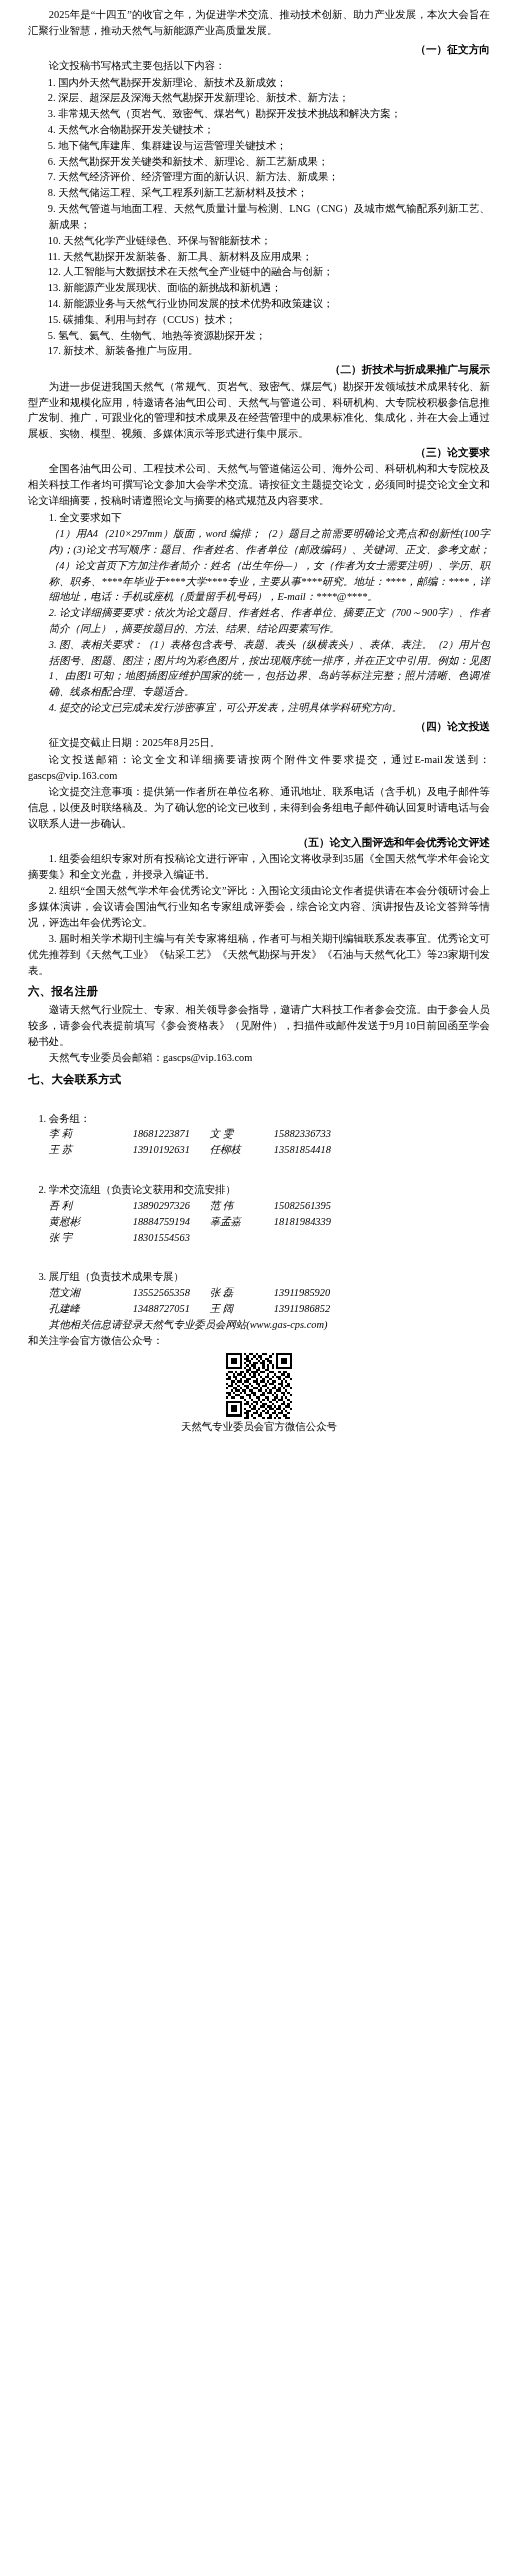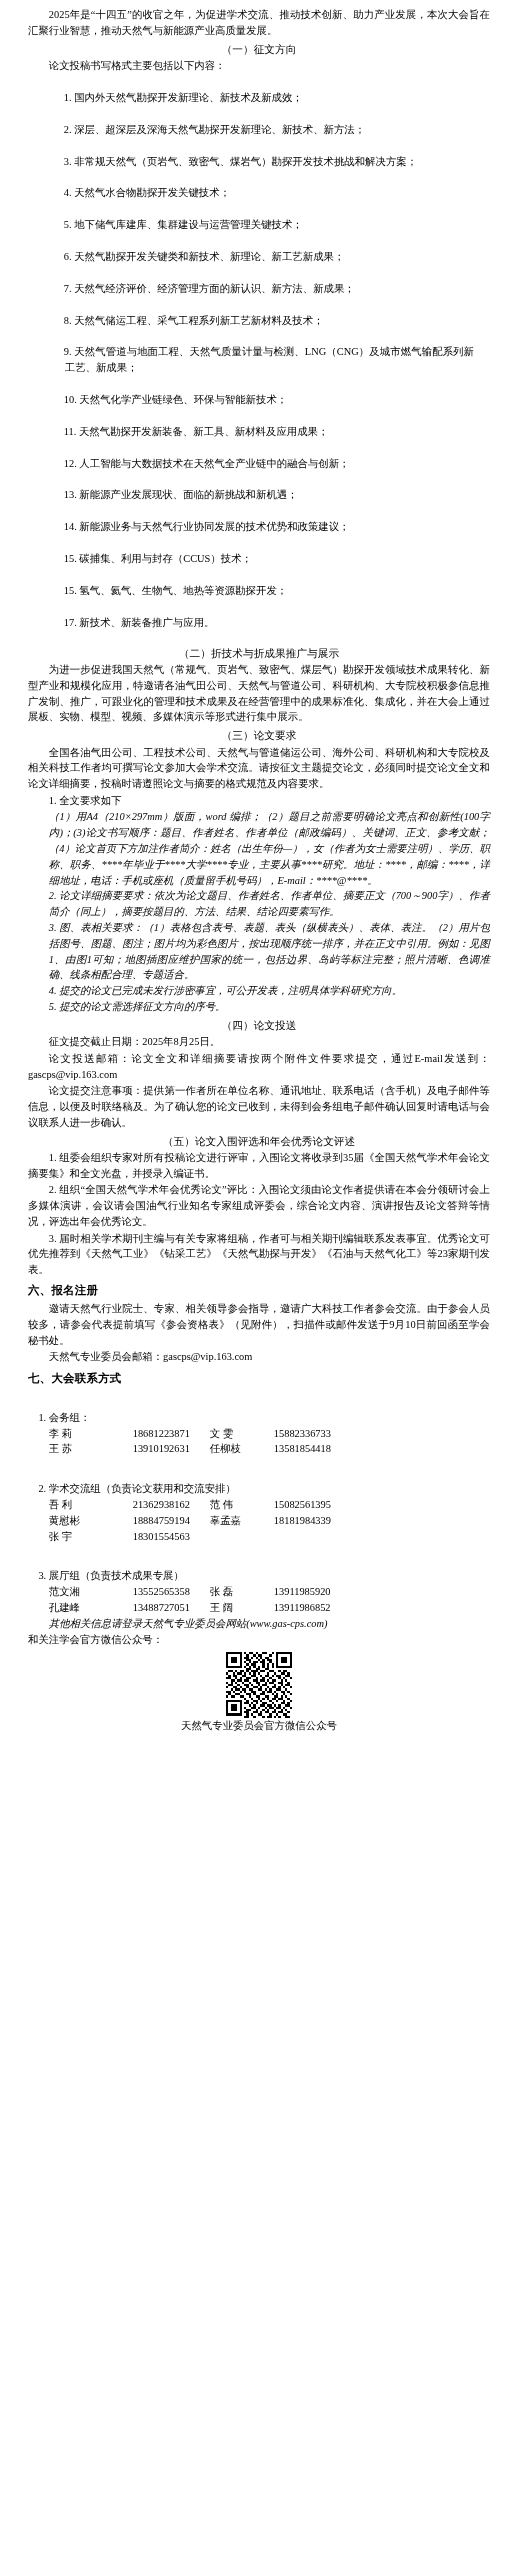--- a/index.html
+++ b/index.html
@@ -15,37 +15,37 @@
     padding:7px 28px 9.7px 28px;
   }
   .h1{
     font-size:11.4px;
     font-weight:bold;
     margin:5.5px 0 2.8px 0;
     letter-spacing:0.3px;
   }
   .h2{
     font-size:10.7px;
-    font-weight:normal;
+    font-weight:bold;
     margin:4.1px 0 1.4px 0;
-    text-align:center;
+    text-align:right;
   }
   .p{
     font-size:10.4px;
     line-height:1.52;
     margin:0 0 0.7px 0;
     text-indent:2em;
     text-align:justify;
     text-justify:inter-ideograph;
   }
   .p.noind{text-indent:0;}
   .li{
     font-size:10.4px;
     line-height:1.52;
-    margin:16px;
+    margin:0;
     padding-left:2em;
     text-indent:-0.1em;
     text-align:justify;
   }
   .li2{
     font-size:10.4px;
     line-height:1.52;
     margin:0;
     padding-left:2em;
     text-indent:0;
@@ -55,20 +55,21 @@
   .contact-block{
     font-size:10.4px;
     line-height:1.52;
     margin-top:24px;
   }
   .contact-row{
     display:flex;
     font-size:10.4px;
     line-height:1.52;
     padding-left:2em;
+    font-style:italic;
   }
   .contact-row .nm{width:64px;flex:none;}
   .contact-row .ph{width:97px;flex:none;text-align:center;}
   .contact-row .nm2{width:64px;flex:none;}
   .contact-row .ph2{flex:none;}
   .sub-head{
     font-size:10.4px;
     line-height:1.52;
     padding-left:1em;
     margin:0;
@@ -108,35 +109,34 @@
   <div class="li">6. 天然气勘探开发关键类和新技术、新理论、新工艺新成果；</div>
   <div class="li">7. 天然气经济评价、经济管理方面的新认识、新方法、新成果；</div>
   <div class="li">8. 天然气储运工程、采气工程系列新工艺新材料及技术；</div>
   <div class="li">9. 天然气管道与地面工程、天然气质量计量与检测、LNG（CNG）及城市燃气输配系列新工艺、新成果；</div>
   <div class="li">10. 天然气化学产业链绿色、环保与智能新技术；</div>
   <div class="li">11. 天然气勘探开发新装备、新工具、新材料及应用成果；</div>
   <div class="li">12. 人工智能与大数据技术在天然气全产业链中的融合与创新；</div>
   <div class="li">13. 新能源产业发展现状、面临的新挑战和新机遇；</div>
   <div class="li">14. 新能源业务与天然气行业协同发展的技术优势和政策建议；</div>
   <div class="li">15. 碳捕集、利用与封存（CCUS）技术；</div>
-  <div class="li">15. 氢气、氦气、生物气、地热等资源勘探开发；</div>
+  <div class="li">5. 氢气、氦气、生物气、地热等资源勘探开发；</div>
   <div class="li">17. 新技术、新装备推广与应用。</div>
 
   <div class="h2">（二）折技术与折成果推广与展示</div>
   <div class="p">为进一步促进我国天然气（常规气、页岩气、致密气、煤层气）勘探开发领域技术成果转化、新型产业和规模化应用，特邀请各油气田公司、天然气与管道公司、科研机构、大专院校积极参信息推广发制、推广，可跟业化的管理和技术成果及在经营管理中的成果标准化、集成化，并在大会上通过展板、实物、模型、视频、多媒体演示等形式进行集中展示。</div>
 
   <div class="h2">（三）论文要求</div>
   <div class="p">全国各油气田公司、工程技术公司、天然气与管道储运公司、海外公司、科研机构和大专院校及相关科技工作者均可撰写论文参加大会学术交流。请按征文主题提交论文，必须同时提交论文全文和论文详细摘要，投稿时请遵照论文与摘要的格式规范及内容要求。</div>
 
   <div class="p">1. 全文要求如下</div>
   <div class="li2">（1）用A4（210×297mm）版面，word 编排；（2）题目之前需要明确论文亮点和创新性(100字内)；(3)论文书写顺序：题目、作者姓名、作者单位（邮政编码）、关键词、正文、参考文献；（4）论文首页下方加注作者简介：姓名（出生年份—），女（作者为女士需要注明）、学历、职称、职务、****年毕业于****大学****专业，主要从事****研究。地址：****，邮编：****，详细地址，电话：手机或座机（质量留手机号码），E-mail：****@****。</div>
   <div class="li2">2. 论文详细摘要要求：依次为论文题目、作者姓名、作者单位、摘要正文（700～900字）、作者简介（同上），摘要按题目的、方法、结果、结论四要素写作。</div>
   <div class="li2">3. 图、表相关要求：（1）表格包含表号、表题、表头（纵横表头）、表体、表注。（2）用片包括图号、图题、图注；图片均为彩色图片，按出现顺序统一排序，并在正文中引用。例如：见图1、由图1可知；地图插图应维护国家的统一，包括边界、岛屿等标注完整；照片清晰、色调准确、线条相配合理、专题适合。</div>
   <div class="li2">4. 提交的论文已完成未发行涉密事宜，可公开发表，注明具体学科研究方向。</div>
-  <div class="li2">5. 提交的论文需选择征文方向的序号。</div>
 
   <div class="h2">（四）论文投送</div>
   <div class="p">征文提交截止日期：2025年8月25日。</div>
   <div class="p">论文投送邮箱：论文全文和详细摘要请按两个附件文件要求提交，通过E-mail发送到：gascps@vip.163.com</div>
   <div class="p">论文提交注意事项：提供第一作者所在单位名称、通讯地址、联系电话（含手机）及电子邮件等信息，以便及时联络稿及。为了确认您的论文已收到，未得到会务组电子邮件确认回复时请电话与会议联系人进一步确认。</div>
 
   <div class="h2">（五）论文入围评选和年会优秀论文评述</div>
   <div class="p">1. 组委会组织专家对所有投稿论文进行评审，入围论文将收录到35届《全国天然气学术年会论文摘要集》和全文光盘，并授录入编证书。</div>
   <div class="p">2. 组织“全国天然气学术年会优秀论文”评比：入围论文须由论文作者提供请在本会分领研讨会上多媒体演讲，会议请会国油气行业知名专家组成评委会，综合论文内容、演讲报告及论文答辩等情况，评选出年会优秀论文。</div>
   <div class="p">3. 届时相关学术期刊主编与有关专家将组稿，作者可与相关期刊编辑联系发表事宜。优秀论文可优先推荐到《天然气工业》《钻采工艺》《天然气勘探与开发》《石油与天然气化工》等23家期刊发表。</div>
@@ -160,21 +160,21 @@
       <span class="ph">13910192631</span>
       <span class="nm2">任柳枝</span>
       <span class="ph2">13581854418</span>
     </div>
   </div>
 
   <div class="contact-block">
     <div class="sub-head">2. 学术交流组（负责论文获用和交流安排）</div>
     <div class="contact-row">
       <span class="nm">吾 利</span>
-      <span class="ph">21362938162</span>
+      <span class="ph">13890297326</span>
       <span class="nm2">范 伟</span>
       <span class="ph2">15082561395</span>
     </div>
     <div class="contact-row">
       <span class="nm">黄慰彬</span>
       <span class="ph">18884759194</span>
       <span class="nm2">辜孟嘉</span>
       <span class="ph2">18181984339</span>
     </div>
     <div class="contact-row">

